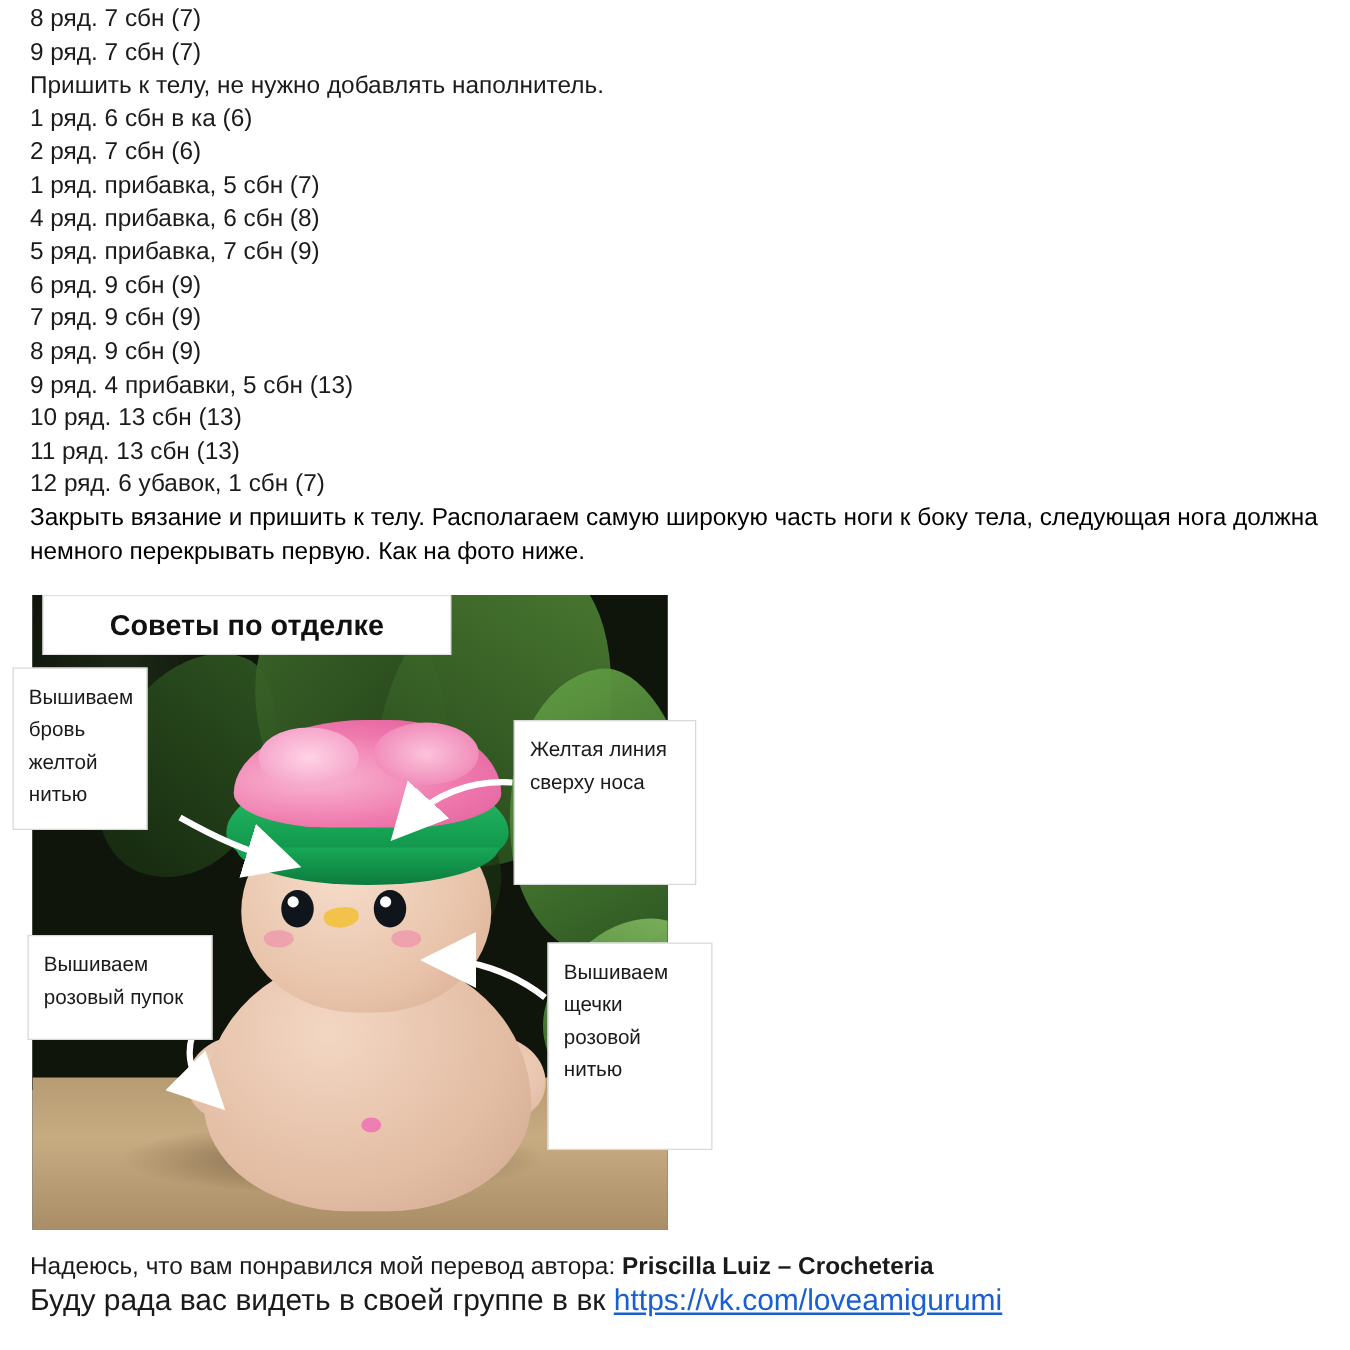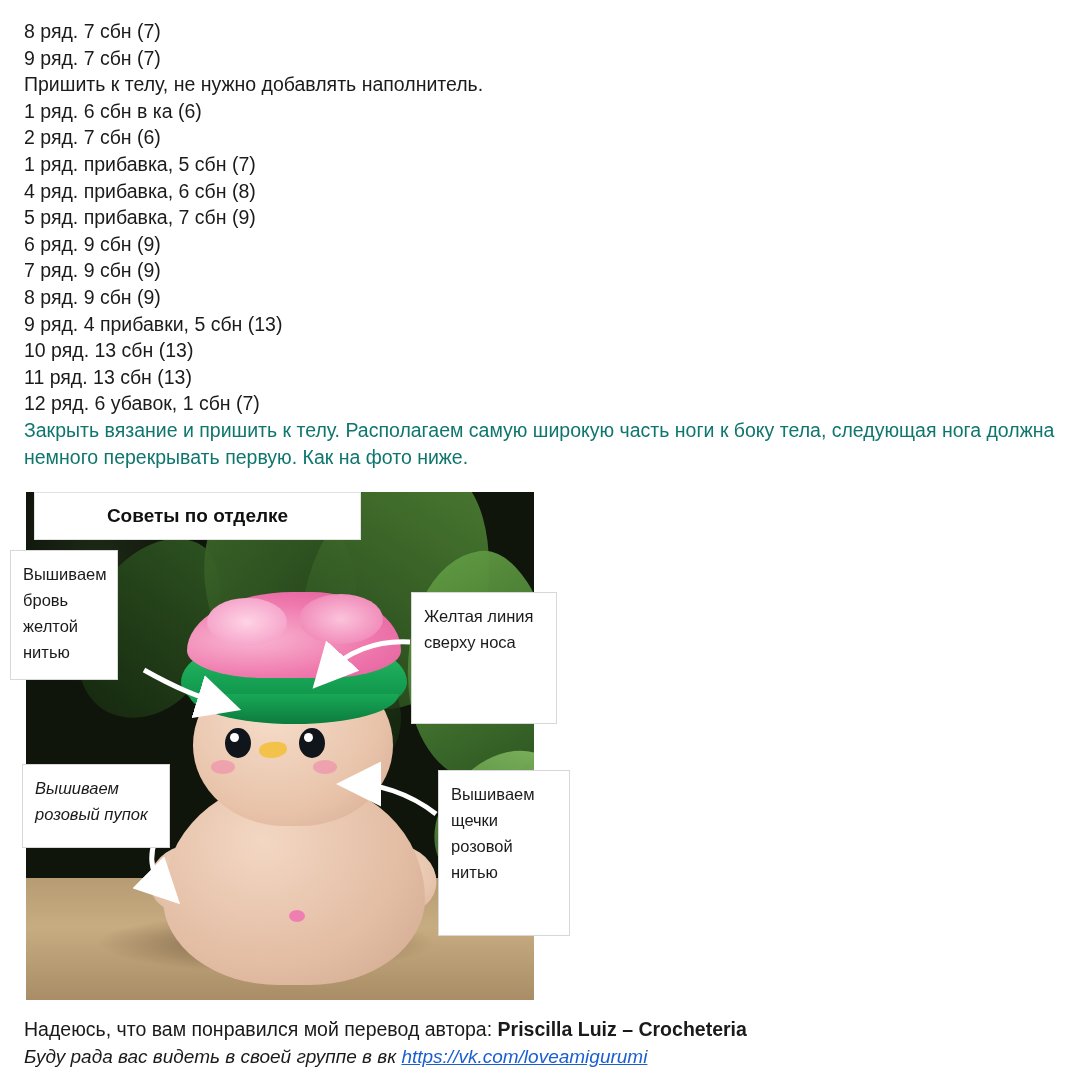--- a/index.html
+++ b/index.html
@@ -15,36 +15,36 @@
     overflow: hidden;
   }
   .page {
     position: relative;
     width: 1080px;
     height: 1080px;
     box-sizing: border-box;
     padding: 0 24px;
   }
   .pattern-lines {
-    padding-top: 18px;
+    padding-top: 2px;
   }
   .line {
     font-size: 19.5px;
     line-height: 26.6px;
     color: #1b1b1b;
     white-space: pre-wrap;
   }
   .line.heading {
     color: #f06ec0;
     font-weight: bold;
   }
   .para {
     font-size: 19.5px;
     line-height: 26.6px;
-    color: #0f766e;
+    color: #000000;
   }
 
   
   .photo-wrap {
     position: relative;
     margin-top: 22px;
     width: 508px;
     height: 508px;
     margin-left: 2px;
   }
@@ -166,35 +166,35 @@
     padding: 10px 12px;
     z-index: 5;
   }
   .title-box {
     position: absolute;
     left: 8px; top: 0px;
     width: 325px; height: 46px;
     background: #ffffff;
     border: 1px solid #e2e2e2;
     display: flex; align-items: center; justify-content: center;
-    font-weight: bold; font-size: 19px; color: #111;
+    font-weight: bold; font-size: 23px; color: #111;
     z-index: 6;
   }
   .c-brow  { left: -16px; top: 58px;  width: 108px; height: 130px; }
   .c-nose  { left: 385px; top: 80px;  width: 146px; height: 132px; margin-top: 20px; }
-  .c-navel { left: -4px;  top: 272px; width: 148px; height: 84px; font-style: italic; }
+  .c-navel { left: -4px;  top: 272px; width: 148px; height: 84px; }
   .c-cheek { left: 412px; top: 278px; width: 132px; height: 166px; }
 
   .arrows { position: absolute; inset: 0; z-index: 4; pointer-events: none; }
 
   
   .footer { margin-top: 16px; }
   .footer .f1 { font-size: 19.5px; line-height: 27px; margin-top: 16px; }
   .footer .f1 b { font-weight: bold; }
-  .footer .f2 { font-size: 19px; line-height: 27px; font-style: italic; }
+  .footer .f2 { font-size: 24px; line-height: 27px; }
   .link { color: #1a5fd0; text-decoration: underline; }
 </style>
 </head>
 <body>
 
 <div class="page">
 
   <div class="pattern-lines">
     <div class="line">8 ряд. 7 сбн (7)</div>
     <div class="line">9 ряд. 7 сбн (7)</div>

